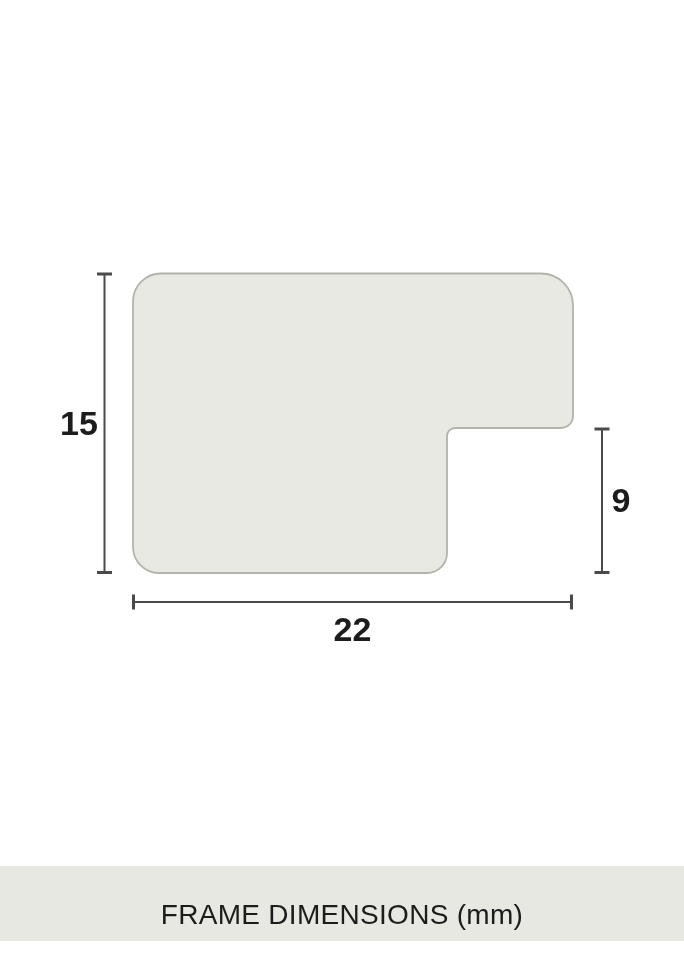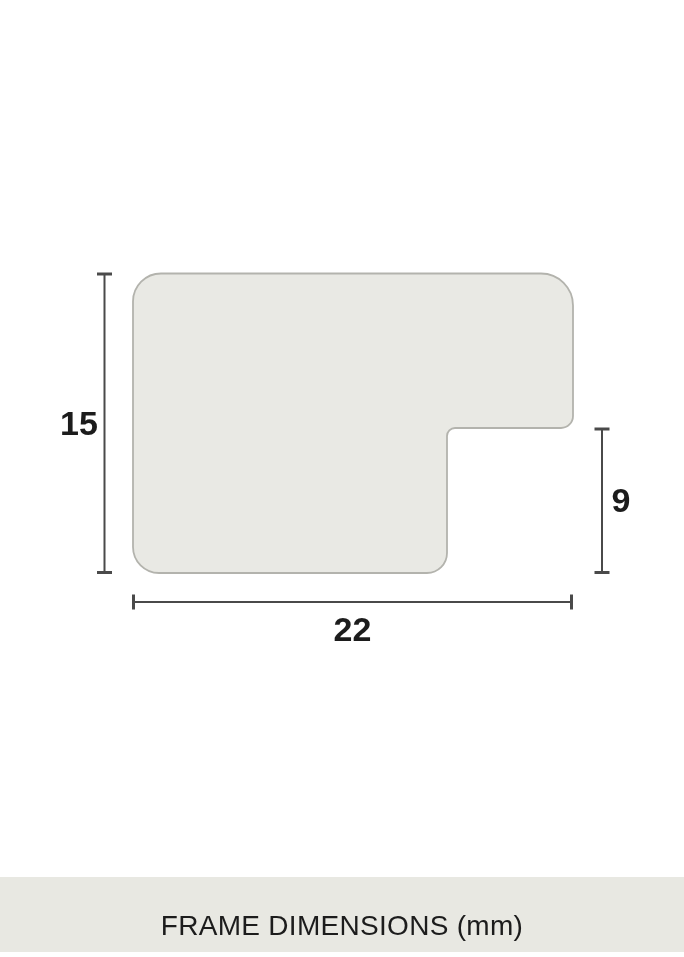--- a/index.html
+++ b/index.html
@@ -38,21 +38,21 @@
   }
   .dim-label {
     fill: var(--label-color, #1c1c1c);
     font-family: "Liberation Sans", sans-serif;
     font-size: 34px;
     font-weight: 700;
   }
   .footer-bar {
     position: absolute;
     left: 0;
-    bottom: 5px;
+    bottom: 16px;
     width: 100%;
     height: 75px;
     background: var(--footer-bg, #e8e8e2);
     display: flex;
     align-items: center;
     justify-content: center;
     padding-top: 22px;
     box-sizing: border-box;
   }
   .footer-caption {

